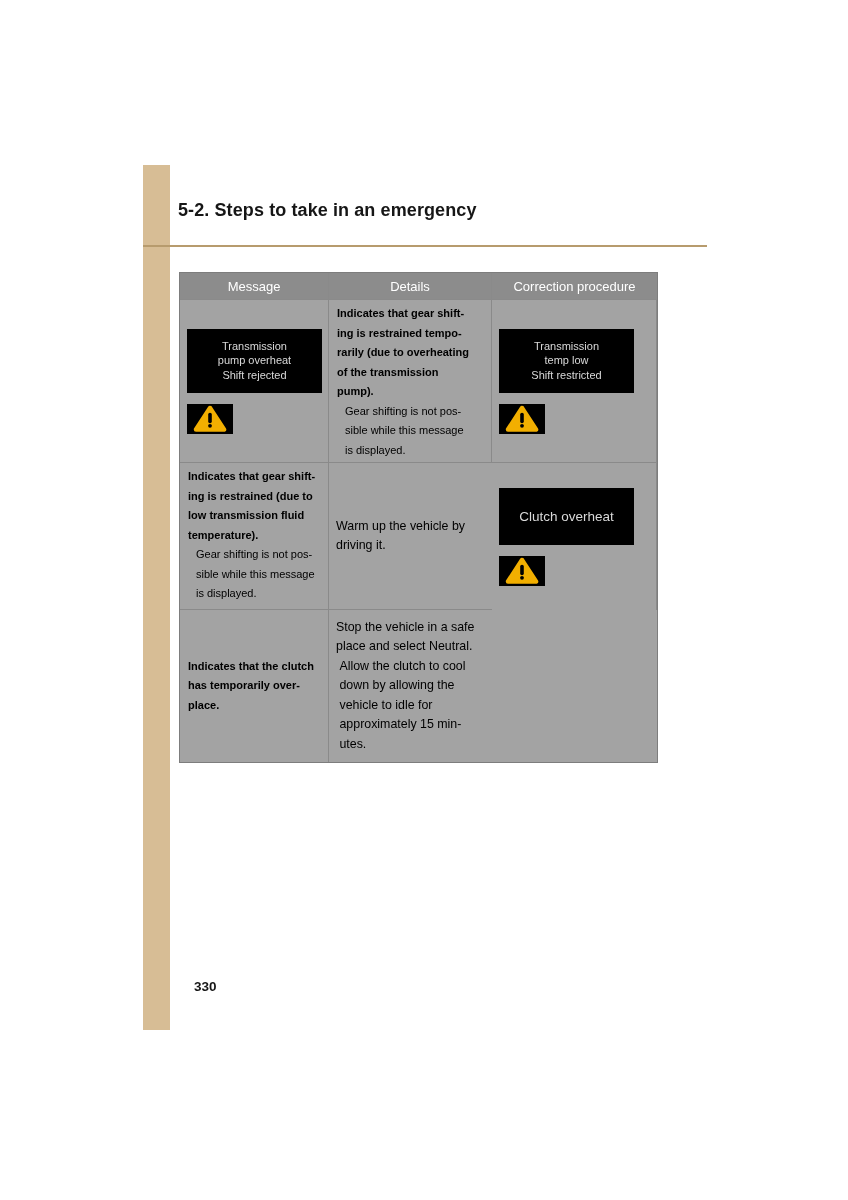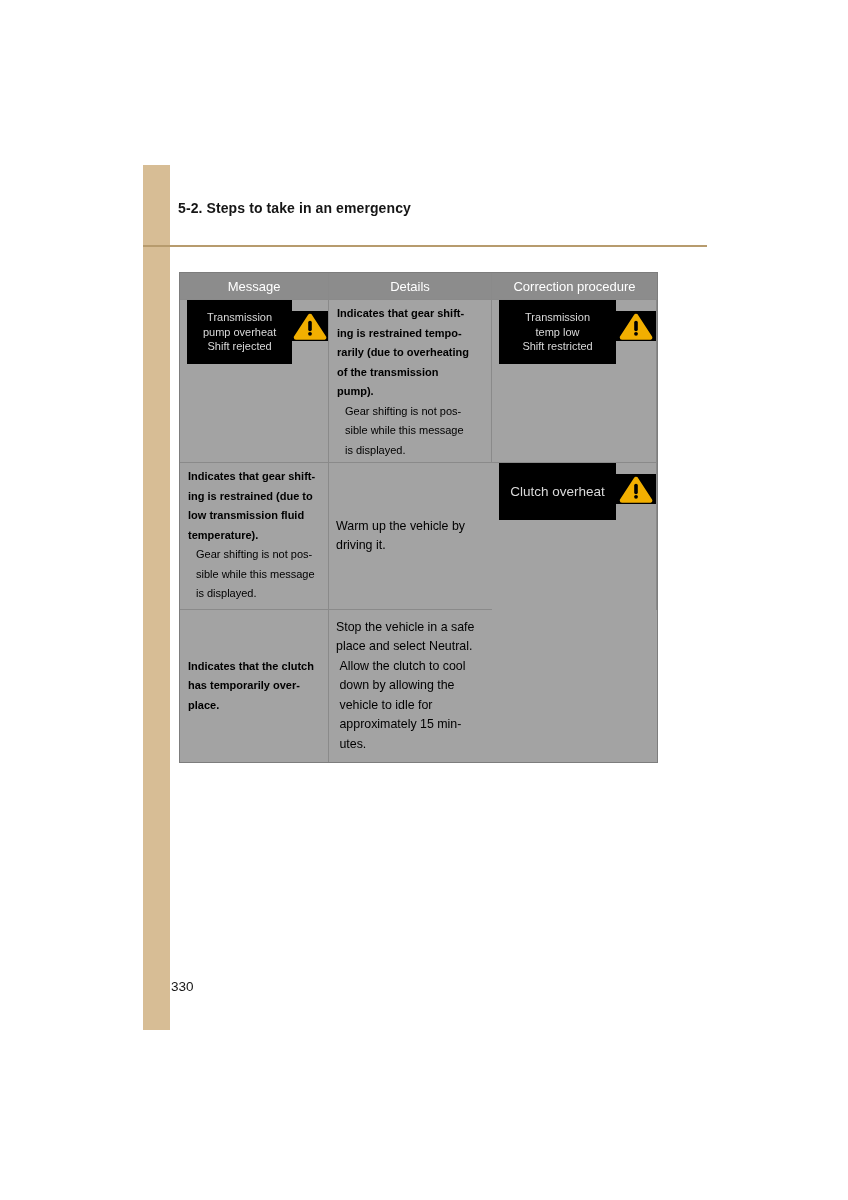--- a/index.html
+++ b/index.html
@@ -7,21 +7,21 @@
   body {
     width: 848px; height: 1200px; position: relative;
     font-family: "Liberation Sans", sans-serif; color: #111;
   }
   .tan-bar {
     position: absolute; left: 143px; top: 165px;
     width: 27px; height: 865px; background: #d7bd95;
   }
   .section-header {
     position: absolute; left: 178px; top: 200px;
-    font-size: 14px; font-weight: bold; color: #161616; letter-spacing: 0.1px;
+    font-size: 18px; font-weight: bold; color: #161616; letter-spacing: 0.1px;
   }
   .tan-rule {
     position: absolute; left: 143px; top: 245px;
     width: 564px; height: 2px; background: #b79b6d;
   }
   .manual-table {
     position: absolute; left: 179px; top: 272px;
     width: 479px; border: 1px solid #7d7d7d;
     display: grid;
     grid-template-columns: 149px 163px 165px;
@@ -33,21 +33,21 @@
     border-bottom: 1px solid #8a8a8a;
     overflow: hidden;
   }
   .cell.last-col { border-right: none; }
   .cell.last-row { border-bottom: none; }
   .th {
     background: #8c8c8c; color: #ffffff;
     font-size: 13px; display: flex; align-items: center; justify-content: center;
   }
   .msg-cell {
-    display: flex; flex-direction: row;
+    display: flex; flex-direction: column;
     justify-content: center; align-items: flex-start;
     padding-left: 7px;
   }
   .display-box {
     width: 135px; height: 64px; background: #000000; color: #d9d9d9;
     font-size: 11px; line-height: 14.5px; text-align: center;
     display: flex; align-items: center; justify-content: center;
     white-space: pre-line;
   }
   .display-box.large { height: 57px; font-size: 13.5px; line-height: 17px; }
@@ -63,22 +63,22 @@
   .details-cell.center { justify-content: center; }
   .details-bold { font-weight: bold; white-space: pre-line; }
   .details-normal { white-space: pre-line; padding-left: 8px; }
   .correction-cell {
     padding: 4px 3px 4px 7px;
     font-size: 12.4px; line-height: 19.5px; color: #000;
     display: flex; flex-direction: column; justify-content: center;
   }
   .correction-text { white-space: pre-wrap; }
   .page-number {
-    position: absolute; left: 171px; top: 979px;
-    font-size: 13.5px; color: #161616;
+    position: absolute; left: 194px; top: 979px;
+    font-size: 13.5px; color: #161616; font-weight: bold;
   }
 </style>
 </head>
 <body>
 
 <div class="page">
 
   <div class="tan-bar"></div>
 
   <div class="section-header">5-2. Steps to take in an emergency</div>

